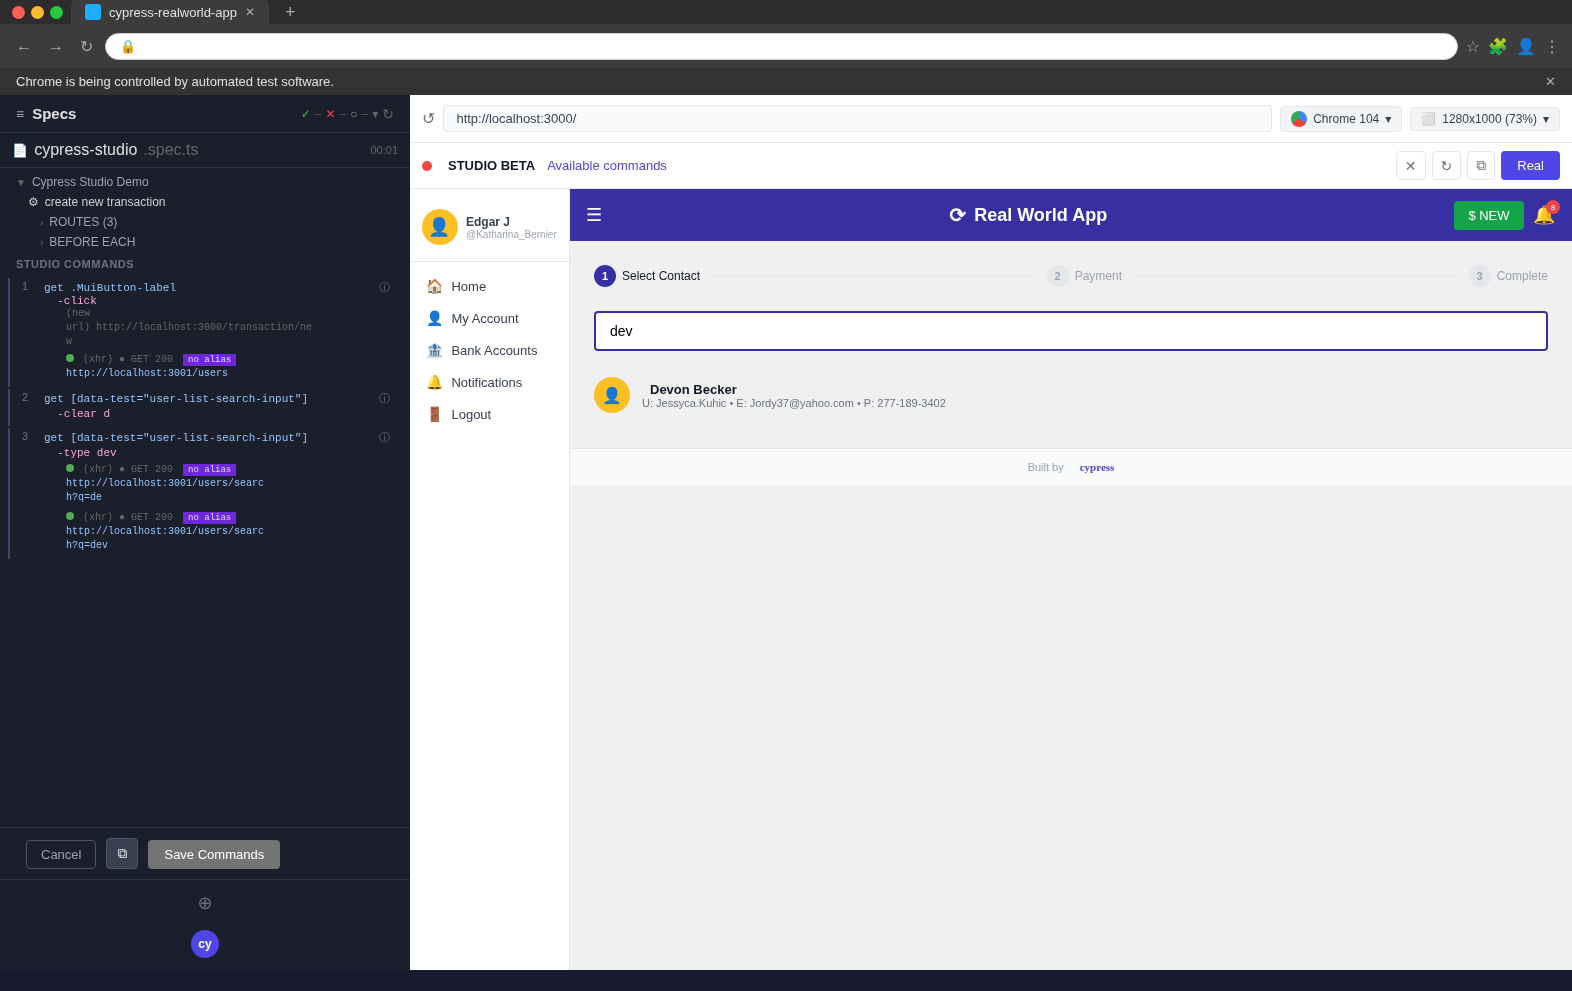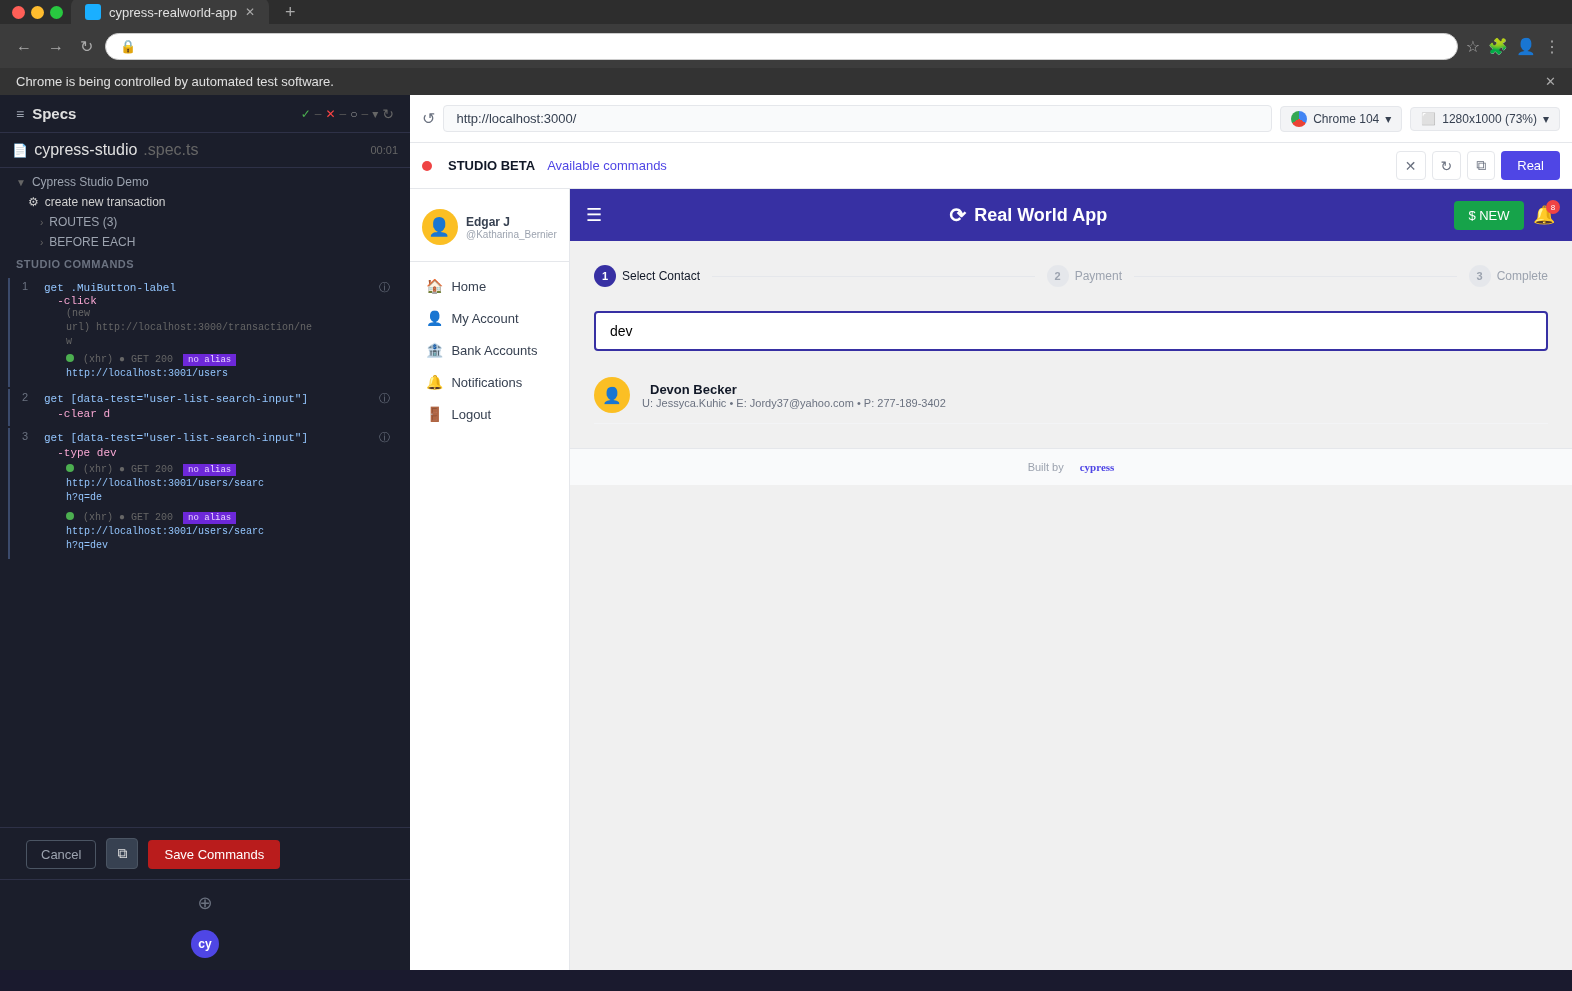--- a/index.html
+++ b/index.html
@@ -57,21 +57,21 @@
     .cmd-action { color: #f9a8d4; font-size: 11px; font-family: 'Courier New', monospace; }
     .cmd-info { color: #666; font-size: 10px; font-family: 'Courier New', monospace; line-height: 1.4; margin-left: 22px; }
     .cmd-info .url { color: #93c5fd; }
     .cmd-badge { background: #6d28d9; color: #e9d5ff; font-size: 9px; padding: 1px 5px; border-radius: 0; margin-left: 4px; }
     .cmd-get-indicator { width: 8px; height: 8px; border-radius: 50%; background: #4caf50; display: inline-block; margin-right: 3px; }
     .cmd-icon { color: #6b7280; font-size: 11px; margin-left: auto; cursor: pointer; }
 
     .cy-footer { padding: 10px 26px; border-top: 1px solid #2e3147; display: flex; align-items: flex-end; gap: 10px; }
     .btn-cancel { background: none; border: 1px solid #4b5563; color: #9ca3af; padding: 6px 14px; border-radius: 4px; font-size: 13px; cursor: pointer; }
     .btn-copy { background: #374151; border: 1px solid #4b5563; color: #e0e0e0; padding: 6px 10px; border-radius: 4px; font-size: 13px; cursor: pointer; display: flex; align-items: center; }
-    .btn-save-commands { background: #b91c1c; color: #fff; border: none; padding: 7px 16px; border-radius: 4px; font-size: 13px; cursor: pointer; font-weight: 500; }
+    .btn-save-commands { background: #737373; color: #fff; border: none; padding: 7px 16px; border-radius: 4px; font-size: 13px; cursor: pointer; font-weight: 500; }
 
     
     .cy-runner { flex: 1; display: flex; flex-direction: column; background: #f3f4f6; }
     .cy-runner-toolbar { display: flex; align-items: center; padding: 6px 12px; background: #fff; border-bottom: 1px solid #e5e7eb; gap: 8px; height: 48px; }
     .cy-runner-toolbar .reload-icon { color: #6b7280; cursor: pointer; font-size: 16px; }
     .cy-url-bar { flex: 1; background: #f9fafb; border: 1px solid #e5e7eb; border-radius: 4px; padding: 5px 12px; font-size: 13px; color: #374151; display: flex; align-items: center; }
     .chrome-badge { display: flex; align-items: center; gap: 6px; background: #f3f4f6; border: 1px solid #e5e7eb; border-radius: 4px; padding: 4px 10px; font-size: 12px; color: #374151; cursor: pointer; }
     .chrome-badge .chrome-icon { width: 16px; height: 16px; border-radius: 50%; background: conic-gradient(#4285F4 0deg 120deg, #EA4335 120deg 240deg, #34A853 240deg 360deg); }
     .viewport-badge { display: flex; align-items: center; gap: 6px; background: #f3f4f6; border: 1px solid #e5e7eb; border-radius: 4px; padding: 4px 10px; font-size: 12px; color: #374151; cursor: pointer; }
 

